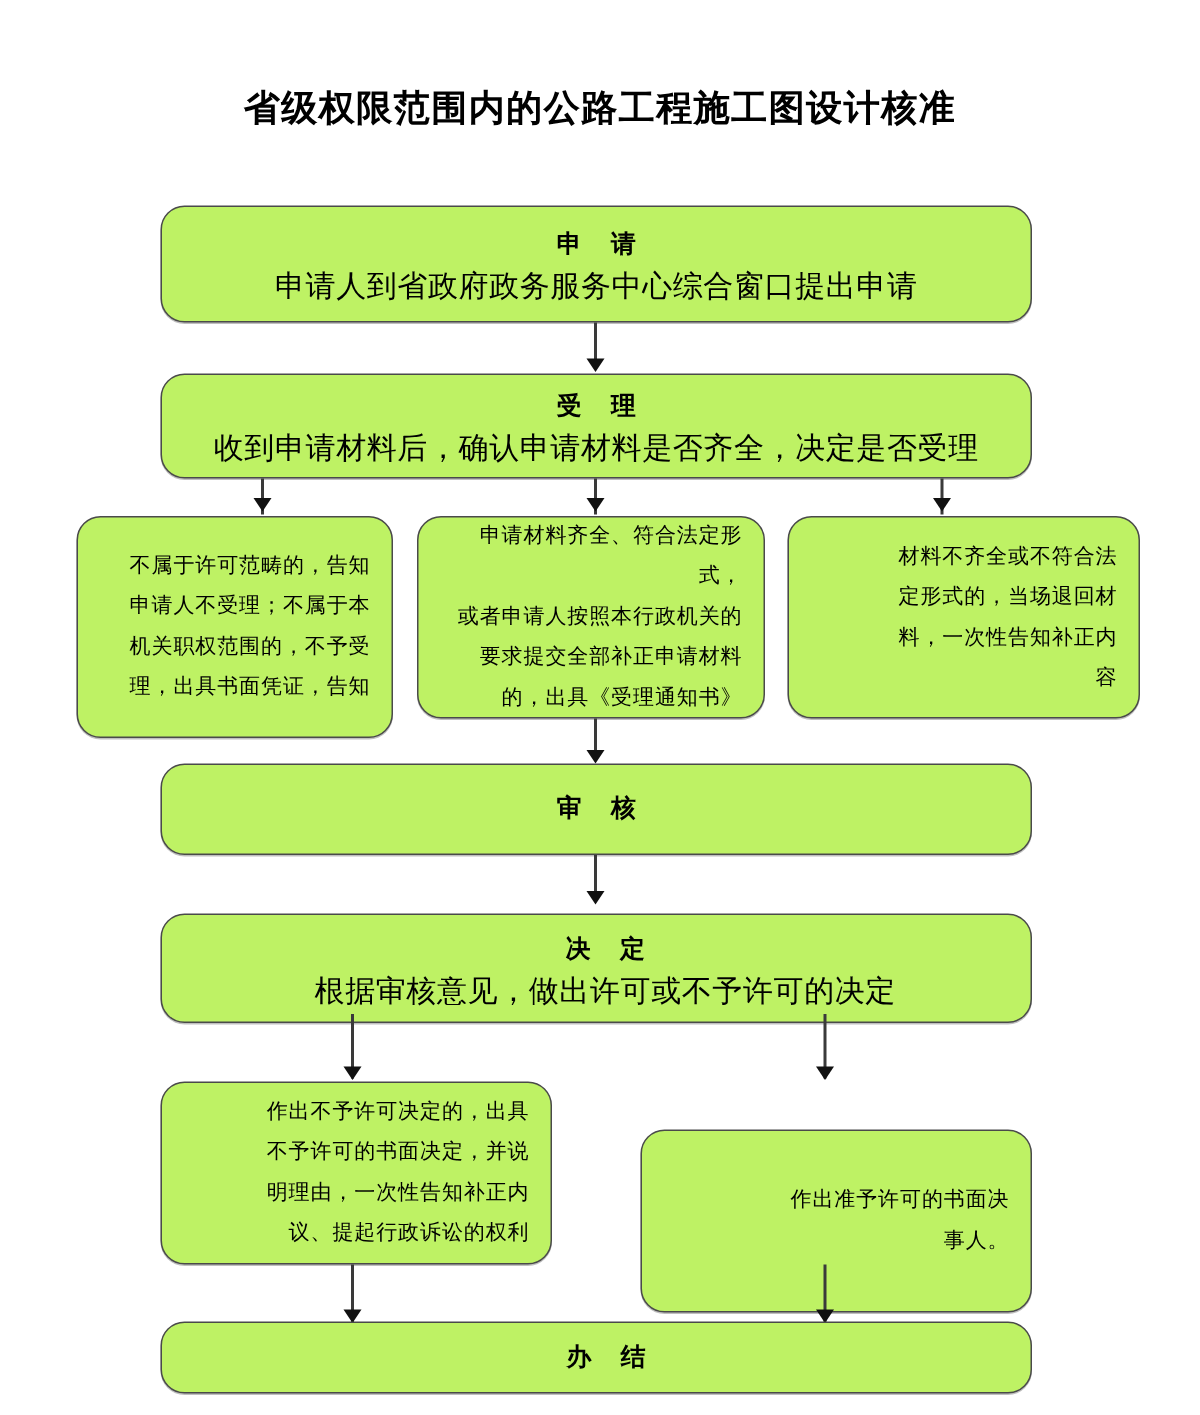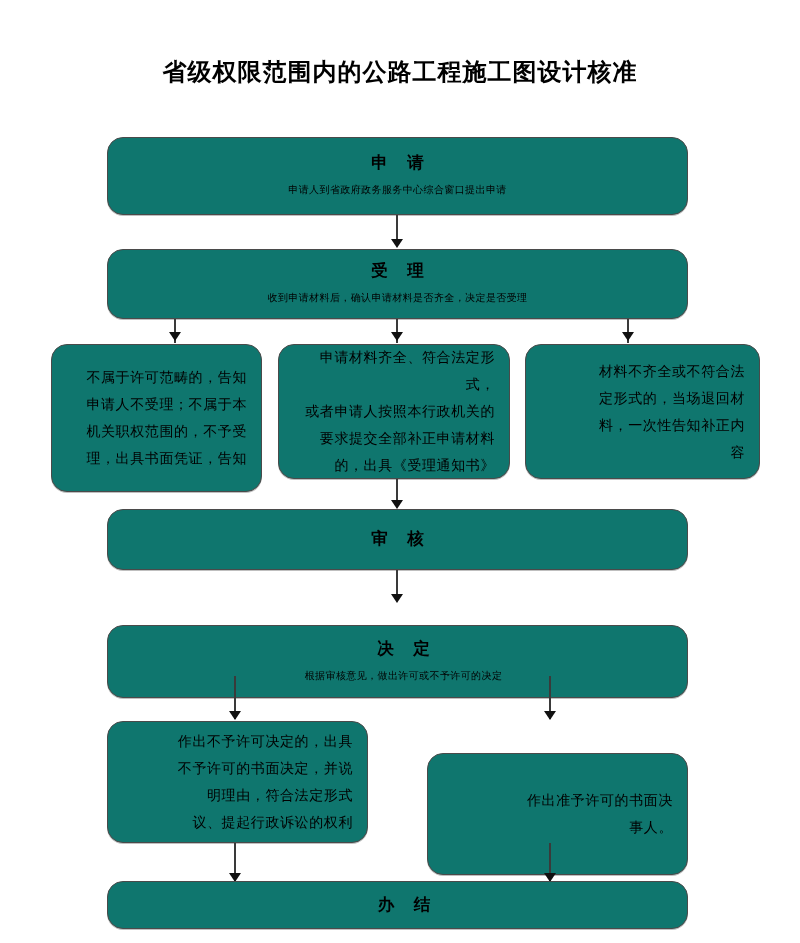--- a/index.html
+++ b/index.html
@@ -38,40 +38,40 @@
     font-family: "DejaVu Sans", "Liberation Sans", sans-serif;
     white-space: nowrap;
   }
 
   
   .node {
     position: absolute;
     box-sizing: border-box;
     border: 1.6px solid #4a4a4a;
     border-radius: 16px;
-    background: #0f766e;
+    background: #bef264;
     display: flex;
     flex-direction: column;
     align-items: center;
     justify-content: center;
     text-align: center;
     box-shadow: 0 1px 0 rgba(0,0,0,0.25);
   }
 
   .node .heading {
     font-size: 16.5px;
     font-weight: bold;
     letter-spacing: 7px;
     line-height: 26px;
     text-indent: 7px;
     margin-bottom: 2px;
   }
 
   .node .body-line {
-    font-size: 10px;
+    font-size: 20px;
     line-height: 24px;
     letter-spacing: 0.4px;
     white-space: nowrap;
   }
 
   
   .node.para {
     justify-content: center;
     padding: 6px 14px;
   }
@@ -157,36 +157,36 @@
   <div class="vline" style="left:396.2px; top:479px; height:27px;"></div>
   <div class="arrow-head" style="left:391px; top:500px;"></div>
 
   <div class="node" style="left:107px; top:509px; width:581px; height:61px;">
     <div class="heading">审 核</div>
   </div>
 
   <div class="vline" style="left:396.2px; top:570px; height:30px;"></div>
   <div class="arrow-head" style="left:391px; top:594px;"></div>
 
-  <div class="node" style="left:107px; top:625px; width:581px; height:73px;padding-left:12px;">
+  <div class="node" style="left:107px; top:609px; width:581px; height:73px;padding-left:12px;">
     <div class="heading">决 定</div>
     <div class="body-line">根据审核意见，做出许可或不予许可的决定</div>
   </div>
 
   <div class="vline" style="left:234.2px; top:676px; height:43px;"></div>
   <div class="arrow-head" style="left:229px; top:711px;"></div>
 
   <div class="vline" style="left:549.2px; top:676px; height:43px;"></div>
   <div class="arrow-head" style="left:544px; top:711px;"></div>
 
   <div class="node para" style="left:107px; top:721px; width:261px; height:122px;">
     <div class="para-text">
       <div>作出不予许可决定的，出具</div>
       <div>不予许可的书面决定，并说</div>
-      <div>明理由，符合法定形式</div>
+      <div>明理由，一次性告知补正内</div>
       <div>议、提起行政诉讼的权利</div>
     </div>
   </div>
 
   <div class="node para" style="left:427px; top:753px; width:261px; height:122px;padding-left:17px;">
     <div class="para-text">
       <div>作出准予许可的书面决</div>
       <div>事人。</div>
     </div>
   </div>

